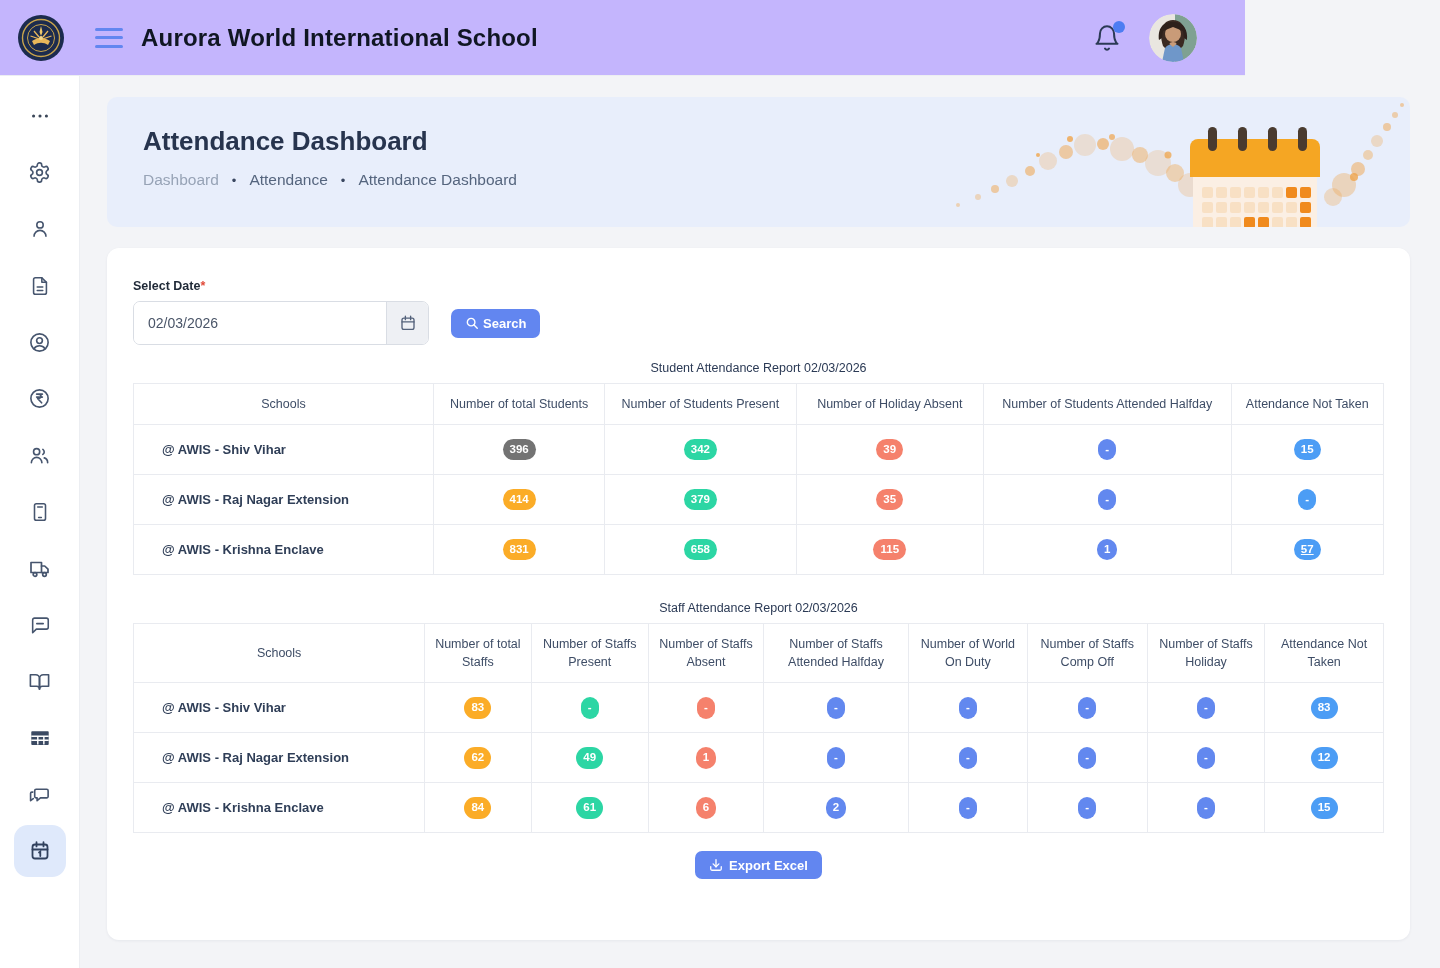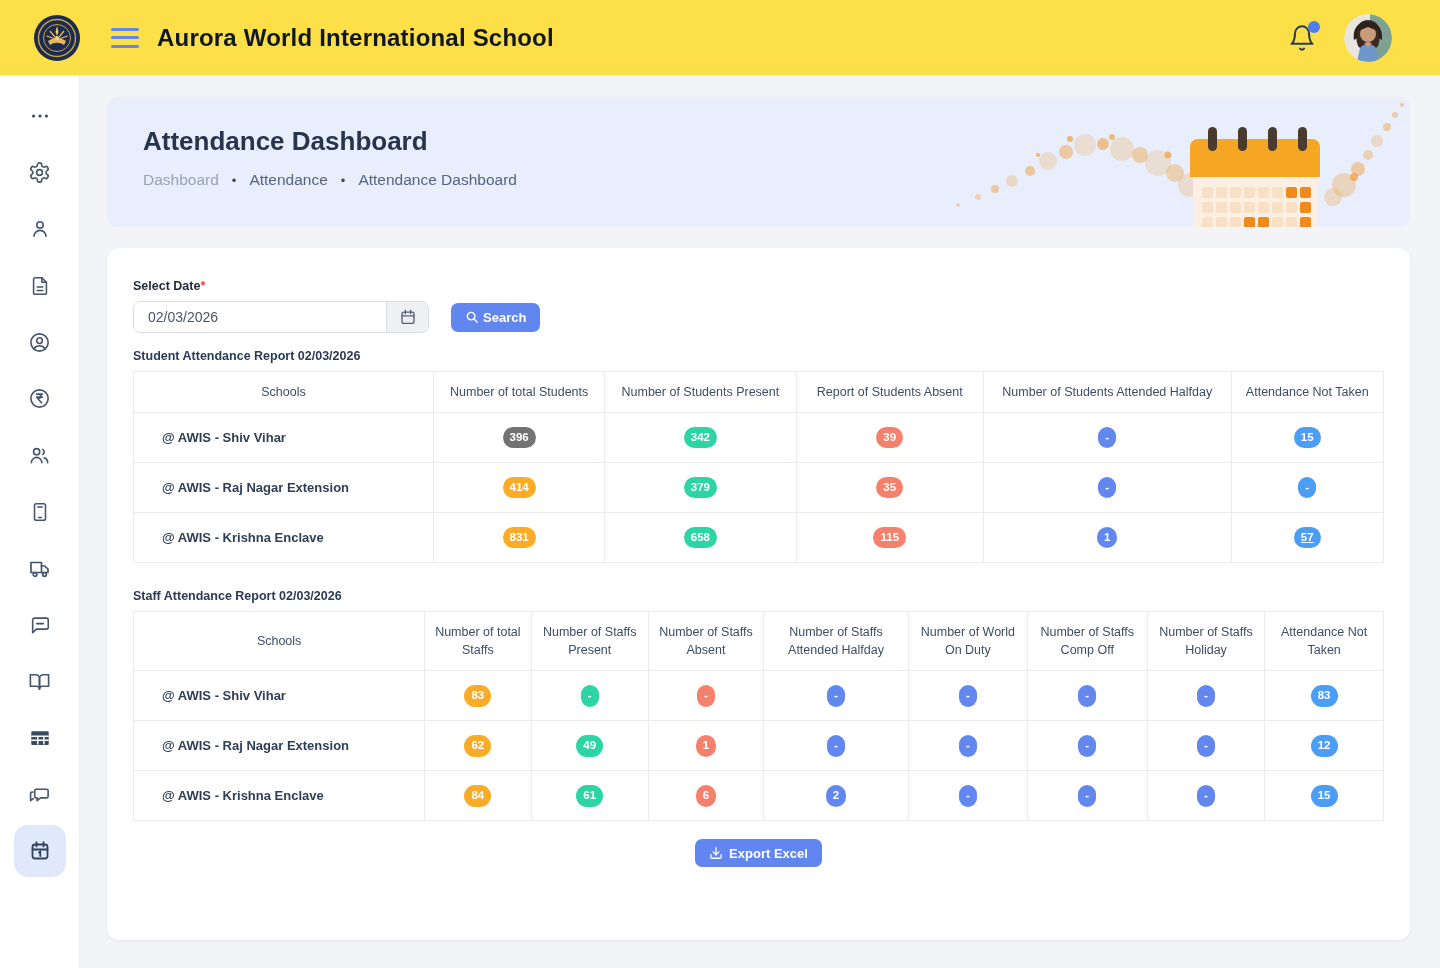--- a/index.html
+++ b/index.html
@@ -1,21 +1,21 @@
 <!DOCTYPE html>
 <html><head>
 <meta charset="utf-8">
 <style>
   * { margin:0; padding:0; box-sizing:border-box; }
   html,body { width:1440px; height:968px; overflow:hidden;
     font-family:"Liberation Sans", sans-serif; background:#F3F4F7; color:#2F3E57; }
 
   
-  .topbar { position:absolute; top:0; left:0; width:1440px; height:76px; background:#fde047;
-    border-bottom:1px solid #ECEEF2; display:flex; align-items:center; z-index:5;padding-left:16px; }
+  .topbar { position:absolute; top:0; left:0; width:1245px; height:76px; background:#c4b5fd;
+    border-bottom:1px solid #ECEEF2; display:flex; align-items:center; z-index:5; }
   .logo { width:48px; height:48px; margin-left:17px; border-radius:50%; flex:0 0 auto; }
   .hamburger { margin-left:30px; width:28px; height:20px; display:flex; flex-direction:column;
     justify-content:space-between; cursor:pointer; }
   .hamburger span { display:block; height:3px; border-radius:2px; background:#6286F0; }
   .app-title { margin-left:18px; font-size:24px; font-weight:700; color:#101623; letter-spacing:.2px; }
   .topbar-right { margin-left:auto; display:flex; align-items:center; gap:28px; padding-right:48px; }
   .bell-wrap { position:relative; width:28px; height:28px; cursor:pointer; }
   .bell-dot { position:absolute; top:-3px; right:-4px; width:12px; height:12px; border-radius:50%;
     background:#4D7DF2; }
   .avatar { width:48px; height:48px; border-radius:50%; overflow:hidden; cursor:pointer; }
@@ -41,31 +41,31 @@
   .crumb + .crumb::before { content:"•"; color:#3A4760; margin:0 13px; font-size:13px; }
   .banner-art { position:absolute; right:0; top:0; height:130px; width:470px; }
 
   
   .card { margin-top:21px; background:#fff; border-radius:12px; height:692px;
     box-shadow:0 1px 3px rgba(20,30,60,.06); padding:28px 26px 0 26px; }
 
   .field-label { font-size:12.5px; font-weight:700; color:#1F2937; }
   .req { color:#E04B3A; }
   .filter-row { margin-top:7px; display:flex; align-items:center; }
-  .date-input-wrap { display:flex; width:296px; height:32px; border:1px solid #D9DDE4; border-radius:7px;
+  .date-input-wrap { display:flex; width:296px; height:44px; border:1px solid #D9DDE4; border-radius:7px;
     overflow:hidden; background:#fff; }
   .date-input { flex:1; border:0; outline:none; padding:0 14px; font-size:14px; color:#4A5568;
     font-family:"Liberation Sans", sans-serif; background:#fff; }
   .date-suffix { width:42px; background:#EEF0F4; border-left:1px solid #D9DDE4; display:flex;
     align-items:center; justify-content:center; cursor:pointer; }
   .search-btn { margin-left:22px; height:29px; padding:0 14px; background:#6286F0; color:#fff; border:0;
     border-radius:7px; font-size:13px; font-weight:600; display:flex; align-items:center; gap:4px;
     cursor:pointer; font-family:"Liberation Sans", sans-serif; }
 
-  .table-title { font-size:12.5px; font-weight:700; color:#2B3A55; }
+  .table-title { text-align:center; font-size:12.5px; font-weight:400; color:#2B3A55; }
   .tbl-student-title { margin-top:16px; }
   .tbl-staff-title { margin-top:26px; }
 
   table { width:100%; border-collapse:collapse; margin-top:8px; table-layout:fixed; }
   th, td { border:1px solid #E9EBF0; text-align:center; }
   th { font-size:12.5px; font-weight:500; color:#3E4D66; padding:11px 6px; line-height:1.45; }
   td { height:50px; }
   td.school { text-align:left; padding-left:28px; font-size:13px; font-weight:700; color:#2F3E57; }
   .badge { display:inline-block; min-width:15px; padding:5px 7px; border-radius:12px; color:#fff;
     font-size:11.5px; font-weight:700; line-height:1; }
@@ -366,21 +366,21 @@
           <col style="width: 15.3%;">
           <col style="width: 15%;">
           <col style="width: 19.8%;">
           <col style="width: 12.2%;">
         </colgroup>
         <thead>
           <tr>
             <th>Schools</th>
             <th>Number of total Students</th>
             <th>Number of Students Present</th>
-            <th>Report of Students Absent</th>
+            <th>Number of Holiday Absent</th>
             <th>Number of Students Attended Halfday</th>
             <th>Attendance Not Taken</th>
           </tr>
         </thead>
         <tbody>
           <tr>
             <td class="school">@ AWIS - Shiv Vihar</td>
             <td><span class="badge" style="background: #737373;">396</span></td>
             <td><span class="badge" style="background: rgb(44, 214, 164);">342</span></td>
             <td><span class="badge" style="background: rgb(245, 129, 108);">39</span></td>

